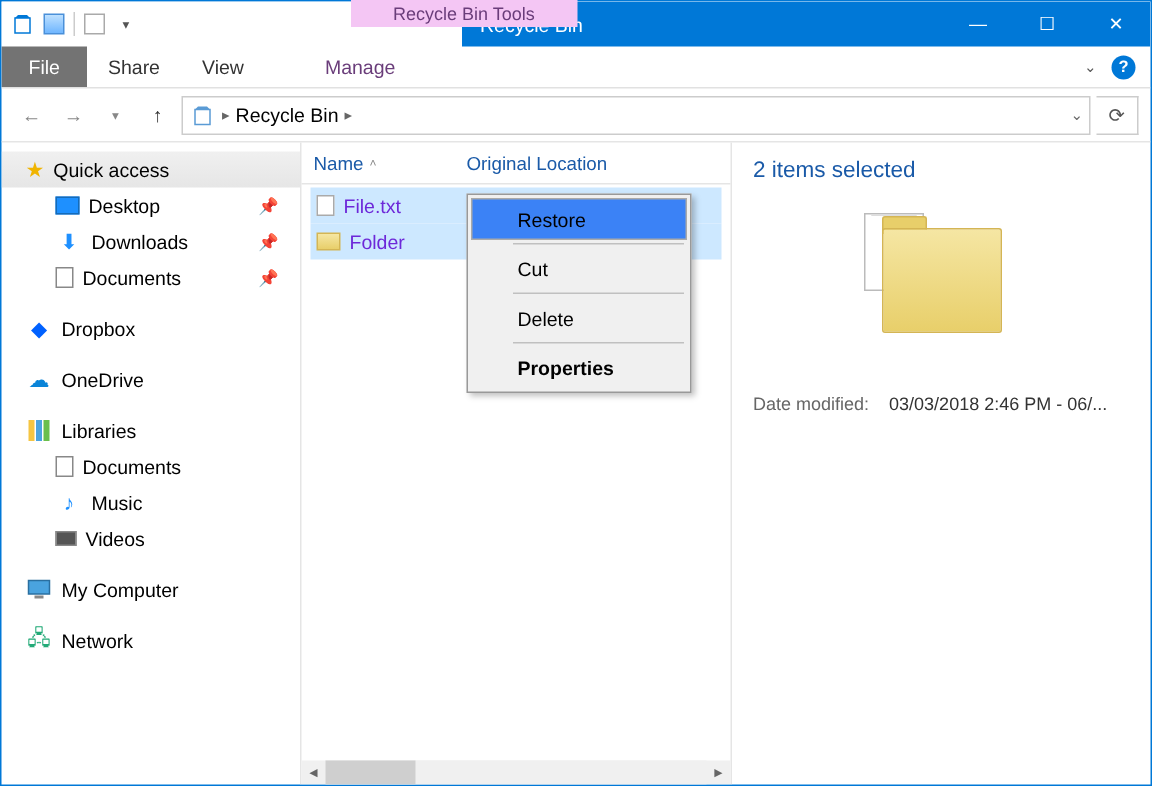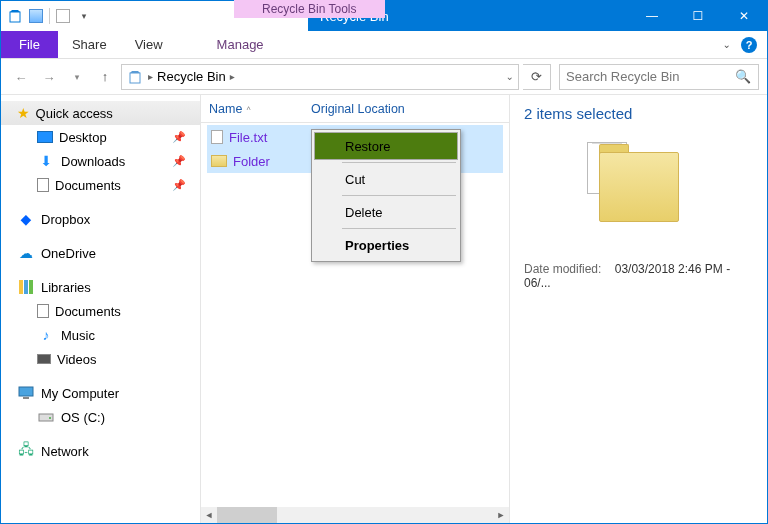--- a/index.html
+++ b/index.html
@@ -5,21 +5,21 @@
   * { box-sizing: border-box; margin: 0; padding: 0; }
   body { font-family: "Segoe UI", Tahoma, sans-serif; font-size: 13px; color: #000; background: #fff; width: 768px; height: 524px; overflow: hidden; border: 1px solid #0078d7; }
   .titlebar { height: 30px; background: #fff; display: flex; align-items: stretch; }
   .qat { display: flex; align-items: center; gap: 6px; padding: 0 6px; }
   .qat-icon { width: 16px; height: 16px; display: flex; align-items: center; justify-content: center; }
   .ribbon-tab-context { background: #f4c6f4; color: #6a3d7a; padding: 2px 28px; font-size: 12px; }
   .title-area { background: #0078d7; color: #fff; display: flex; align-items: center; flex: 1; padding-left: 12px; font-size: 13px; }
   .win-btns { display: flex; }
   .win-btn { width: 46px; display: flex; align-items: center; justify-content: center; color: #fff; font-size: 12px;}
   .ribbon { height: 28px; border-bottom: 1px solid #e1e1e1; display: flex; align-items: stretch; }
-  .file-tab { background: #6d28d9; color: #fff; padding: 0 18px; display: flex; align-items: center; font-size: 13px; }
+  .file-tab { background: #737373; color: #fff; padding: 0 18px; display: flex; align-items: center; font-size: 13px; }
   .rtab { padding: 0 14px; display: flex; align-items: center; color: #333; }
   .rtab.manage { margin-left: 26px; color:#6a3d7a;}
   .ribbon-right { margin-left: auto; display: flex; align-items: center; gap: 10px; padding-right: 10px; }
   .chev { color: #555; font-size: 10px; }
   .help { width: 16px; height: 16px; border-radius: 50%; background: #0078d7; color: #fff; display: flex; align-items: center; justify-content: center; font-size: 11px; font-weight: bold; }
   .addr-row { height: 36px; display: flex; align-items: center; padding: 4px 8px; gap: 4px; border-bottom: 1px solid #e5e5e5;}
   .nav-arrow { width: 24px; height: 24px; display: flex; align-items: center; justify-content: center; color: #888; }
   .nav-arrow.enabled { color: #333; }
   .addr-bar { flex: 1; border: 1px solid #ccc; height: 26px; display: flex; align-items: center; padding: 0 4px; gap: 4px; }
   .addr-icon { width: 18px; height: 18px; display:flex;align-items:center;justify-content:center; }
@@ -39,24 +39,24 @@
   .col-name { width: 98px; display:flex; align-items:center; gap:4px;}
   .col-orig { padding-left: 4px;}
   .sort-arrow { font-size: 8px; color:#888;}
   .file-list { padding: 2px 6px; }
   .file-row { display: flex; align-items: center; height: 24px; gap: 6px; padding-left:4px; }
   .file-row.sel { background: #cde8ff; }
   .file-ico { width: 16px; height: 16px; display:flex;align-items:center;justify-content:center;}
   .file-name { font-size: 13px; color: #6d28d9; }
   .context-menu { position: absolute; left: 110px; top: 34px; width: 150px; background: #f0f0f0; border: 1px solid #999; box-shadow: 2px 2px 4px rgba(0,0,0,0.25); padding: 2px; }
   .cm-item { height: 28px; display: flex; align-items: center; padding-left: 30px; font-size: 13px; border:1px solid transparent;}
-  .cm-item.hover { background: #4d7c0f; border:1px solid #aaa;}
+  .cm-item.hover { background: #3b82f6; border:1px solid #aaa;}
   .cm-sep { height: 1px; background: #c0c0c0; margin: 2px 2px 2px 28px;}
   .cm-item.bold { font-weight: bold; }
-  .preview-pane { width: 258px; border-left: 1px solid #e5e5e5; padding: 10px 14px; display:flex; flex-direction:column;}
+  .preview-pane { width: 280px; border-left: 1px solid #e5e5e5; padding: 10px 14px; display:flex; flex-direction:column;}
   .preview-title { color: #1a5aa8; font-size: 15px; margin-bottom: 20px; }
   .preview-thumb { width: 120px; height: 100px; margin: 0 auto 20px; position:relative;}
   .folder-shape { position:absolute; left:20px; top:10px; width:80px; height:70px; background: linear-gradient(#f5e6a3,#e8cf6a); border:1px solid #d4b554; border-radius:2px;}
   .folder-tab { position:absolute; left:20px; top:2px; width:30px; height:12px; background:#e8cf6a; border:1px solid #d4b554; border-bottom:none; border-radius:2px 2px 0 0;}
   .paper-shape { position:absolute; left:8px; top:0px; width:40px; height:52px; background:#fff; border:1px solid #bbb; }
   .paper-lines::before,.paper-lines::after{content:"";position:absolute;left:4px;right:4px;height:1px;background:#ddd;}
   .meta { font-size: 12px; color: #555; }
   .meta-label { color: #666; }
   .meta-val { color: #333; }
   .scrollbar-h { position:absolute; bottom:0; left:0; right:0; height:16px; background:#f0f0f0; display:flex; align-items:center;}
@@ -117,24 +117,20 @@
           <rect x="3" y="4" width="10" height="10" fill="#fff" stroke="#5a9bd5"></rect>
           <path d="M3 4 L13 4 L11 2 L5 2 Z" fill="#5a9bd5"></path>
         </svg>
     </span>
     <span style="color:#666;font-size:10px;">▸</span>
     <span>Recycle Bin</span>
     <span style="color:#666;font-size:10px;">▸</span>
     <span style="margin-left:auto;color:#666;font-size:10px;">⌄</span>
   </div>
   <div class="refresh-btn">⟳</div>
-  <div class="search-box">
-    <span>Search Recycle Bin</span>
-    <span style="color:#888;">🔍</span>
-  </div>
 </div>
 
 <div class="body">
 
   <div class="nav-pane">
     <div class="nav-group">
       <div class="nav-item qa">
         <span class="star">★</span>
         <span>Quick access</span>
       </div>
@@ -190,29 +186,20 @@
     </div>
     <div class="nav-group">
       <div class="nav-item">
         <span class="ni-icon ic-monitor">
             <svg width="16" height="14">
               <rect x="1" y="1" width="14" height="9" fill="#4aa3df" stroke="#2a6fa0"></rect>
               <rect x="5" y="11" width="6" height="2" fill="#888"></rect>
             </svg>
           </span>
         <span>My Computer</span>
-      </div>
-      <div class="nav-item child">
-        <span class="ni-icon ic-drive">
-            <svg width="16" height="12">
-              <rect x="1" y="3" width="14" height="7" fill="#ddd" stroke="#888"></rect>
-              <circle cx="12" cy="7" r="1" fill="#4a4"></circle>
-            </svg>
-          </span>
-        <span>OS (C:)</span>
       </div>
     </div>
     <div class="nav-group">
       <div class="nav-item">
         <span class="ni-icon" style="color:#2a7;">🖧</span>
         <span>Network</span>
       </div>
     </div>
   </div>
 

